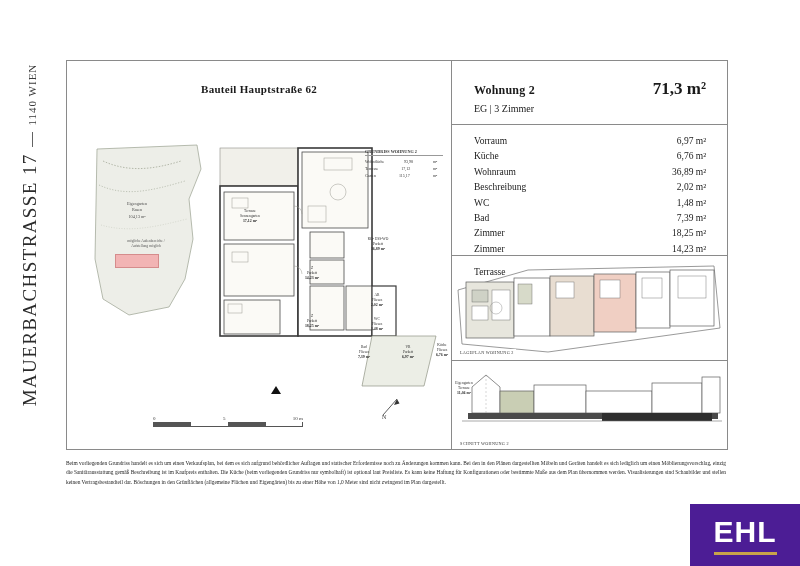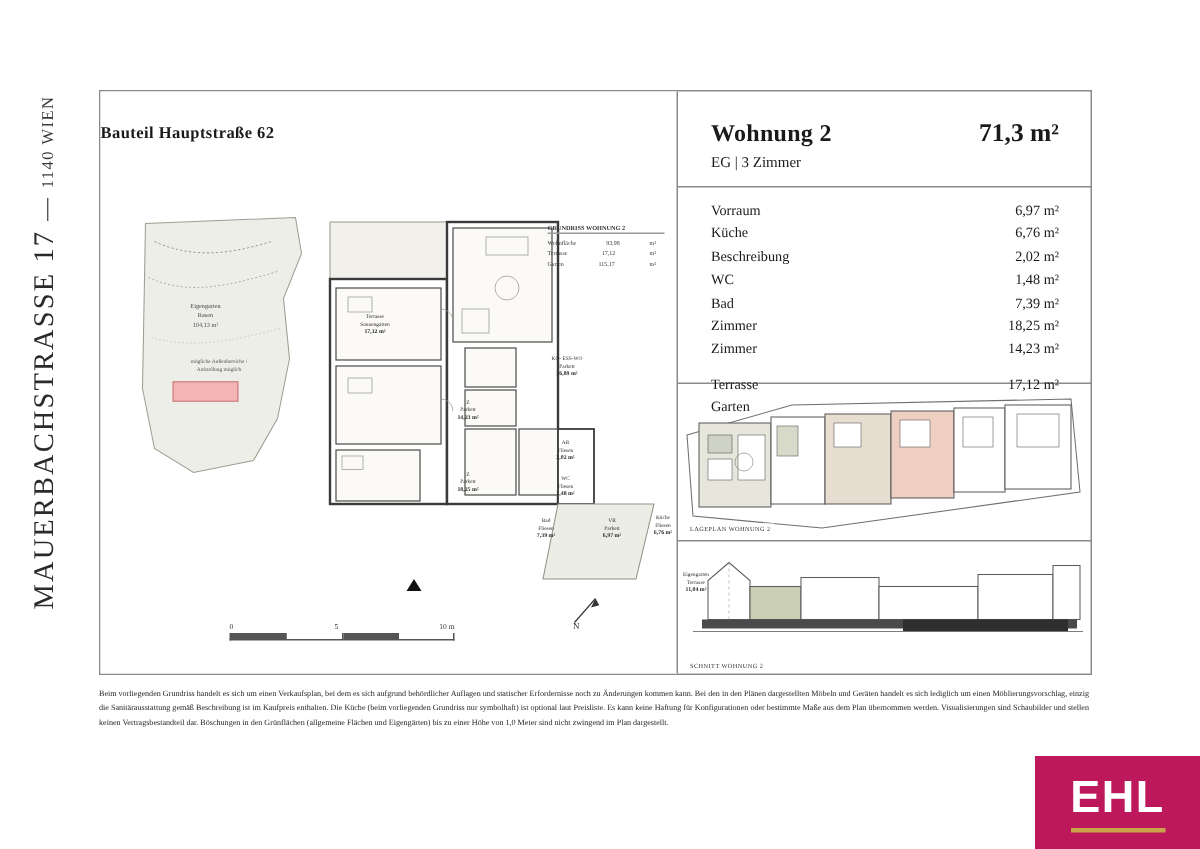--- a/index.html
+++ b/index.html
@@ -66,21 +66,21 @@
     height: 100%;
     box-sizing: border-box;
     border-right: 1px solid #8a8a8a;
     background: #ffffff;
   }
   .plan-title {
     position: absolute;
     top: 22px;
     left: 0;
     width: 100%;
-    text-align: left;
+    text-align: center;
     font-size: 11px;
     font-weight: bold;
     letter-spacing: 0.3px;
   }
 
   
   .garden {
     position: absolute;
     left: 22px;
     top: 78px;
@@ -225,21 +225,21 @@
     height: 195px;
     box-sizing: border-box;
     border-bottom: 1px solid #8a8a8a;
     padding: 18px 22px 0 22px;
   }
   .wh-head {
     display: flex;
     align-items: baseline;
     justify-content: space-between;
   }
-  .wh-name { font-size: 16px; font-weight: bold; letter-spacing: 0.2px; }
+  .wh-name { font-size: 12px; font-weight: bold; letter-spacing: 0.2px; }
   .wh-size { font-size: 17px; font-weight: bold; }
   .wh-sub { font-size: 10px; font-weight: normal; margin-top: 4px; }
   .rule { border-top: 1px solid #8a8a8a; margin: 10px -22px 0 -22px; }
 
   .area-table { margin-top: 9px; font-size: 9.5px; }
   .area-table .r {
     display: flex;
     justify-content: space-between;
     line-height: 1.62;
   }
@@ -292,21 +292,21 @@
     text-align: justify;
   }
 
   
   .logo {
     position: absolute;
     right: 0px;
     bottom: 0px;
     width: 110px;
     height: 62px;
-    background: #be185d;
+    background: #4c1d95;
     color: #ffffff;
     display: flex;
     align-items: center;
     justify-content: center;
   }
   .logo .txt {
     font-family: "Liberation Sans", sans-serif;
     font-weight: bold;
     font-size: 30px;
     letter-spacing: 1px;
@@ -453,20 +453,24 @@
         <div class="rule"></div>
 
         <div class="area-table">
           <div class="r">
             <span class="n">Vorraum</span>
             <span class="v">6,97 m²</span>
           </div>
           <div class="r">
             <span class="n">Küche</span>
             <span class="v">6,76 m²</span>
+          </div>
+          <div class="r">
+            <span class="n">Wohnraum</span>
+            <span class="v">36,89 m²</span>
           </div>
           <div class="r">
             <span class="n">Beschreibung</span>
             <span class="v">2,02 m²</span>
           </div>
           <div class="r">
             <span class="n">WC</span>
             <span class="v">1,48 m²</span>
           </div>
           <div class="r">

